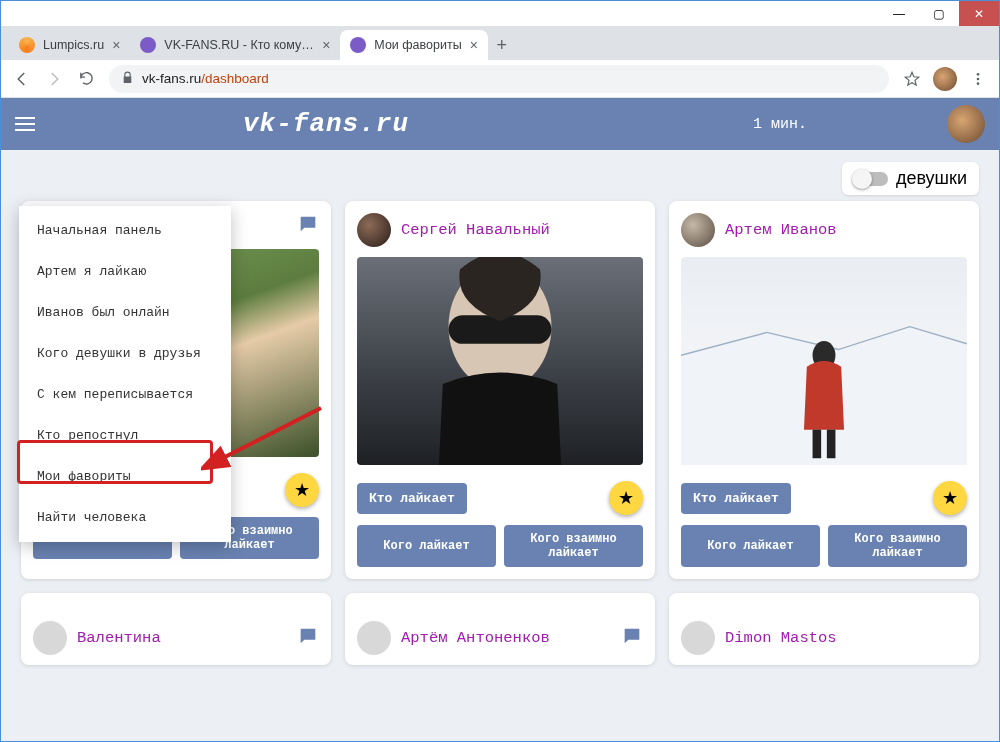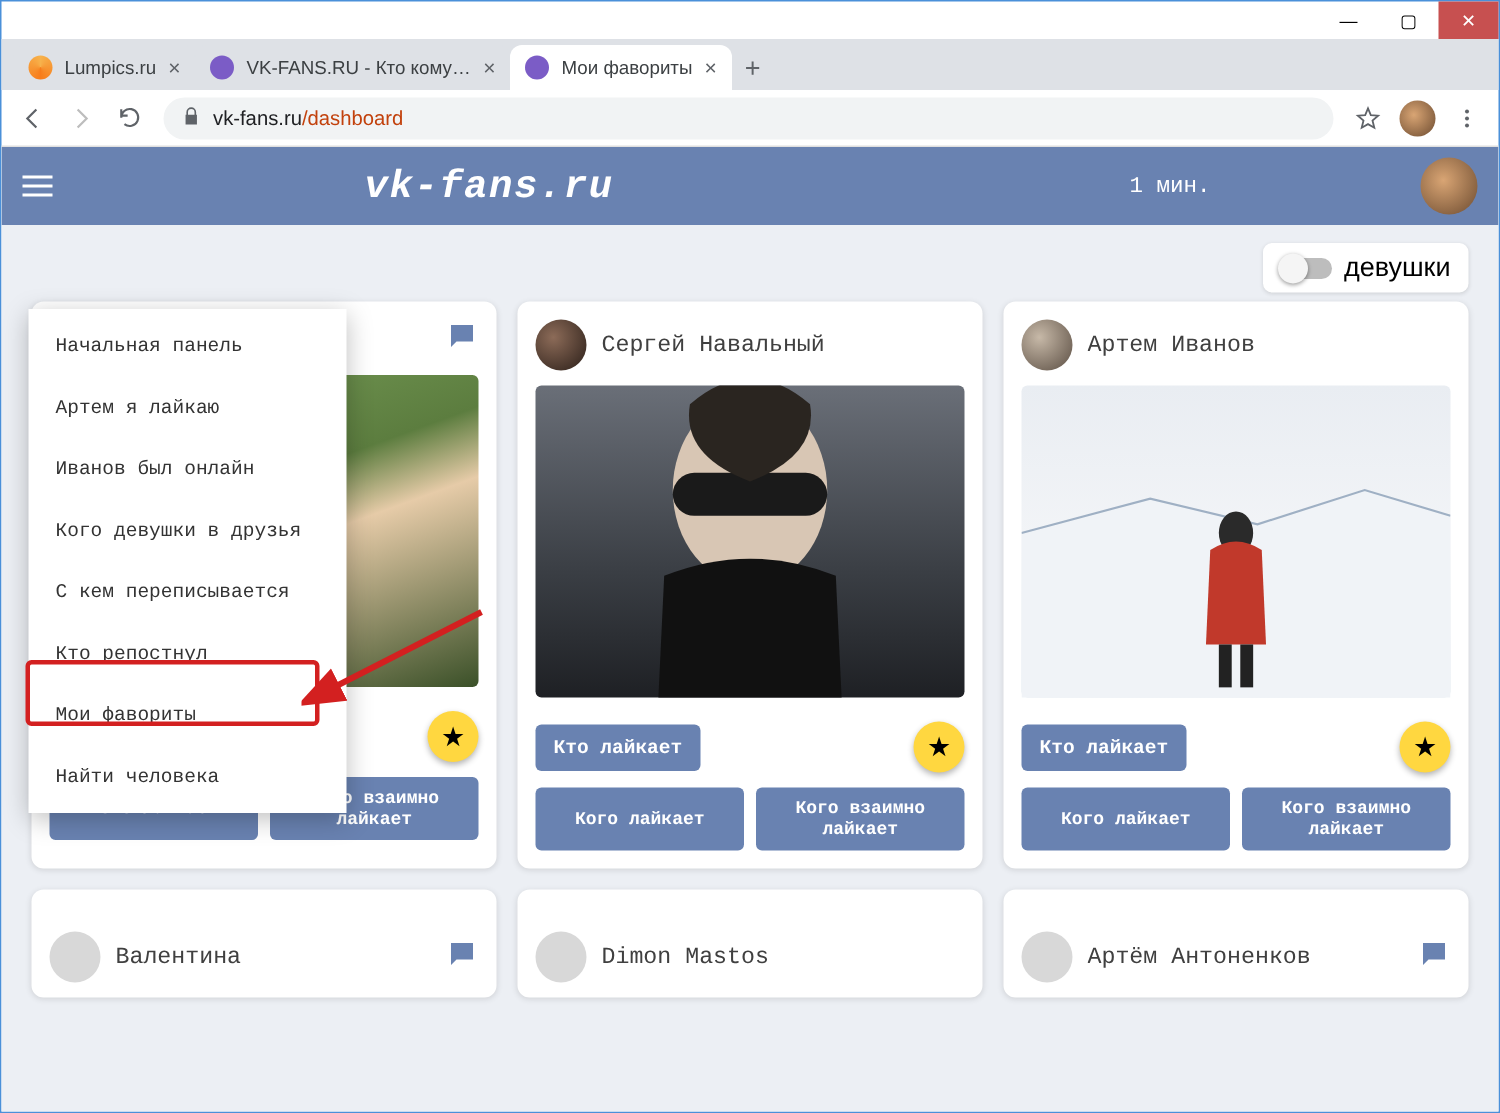--- a/index.html
+++ b/index.html
@@ -39,21 +39,21 @@
 
   .filter-row { display:flex; justify-content:flex-end; padding:12px 20px 6px 20px; }
   .filter-chip { background:#fff; border-radius:6px; box-shadow:0 1px 3px rgba(0,0,0,.12); padding:6px 12px; display:flex; align-items:center; gap:8px; font-size:18px; font-weight:500;}
   .switch { width:34px; height:14px; background:#bdbdbd; border-radius:7px; position:relative; }
   .switch::after { content:""; position:absolute; left:-2px; top:-3px; width:20px; height:20px; background:#f5f5f5; border-radius:50%; box-shadow:0 1px 3px rgba(0,0,0,.4); }
 
   .grid { display: grid; grid-template-columns: repeat(3, 1fr); gap: 14px; padding: 0 20px; }
   .card { background: #fff; border-radius: 8px; box-shadow: 0 1px 4px rgba(0,0,0,.12); padding: 12px; }
   .card-head { display: flex; align-items: center; gap: 10px; margin-bottom: 10px; }
   .card-ava { width: 34px; height: 34px; border-radius: 50%; flex-shrink:0; }
-  .card-name { font-family: "Courier New", monospace; font-size: 15.5px; color: #404040; flex:1; white-space:nowrap; overflow:hidden; text-overflow:ellipsis;}
+  .card-name { font-family: "Courier New", monospace; font-size: 15.5px; color: #a21caf; flex:1; white-space:nowrap; overflow:hidden; text-overflow:ellipsis;}
   .chat-icon { color:#6982b1; }
   .card-img { width: 100%; height: 208px; border-radius: 4px; display:block; }
   .btn-row1 { display:flex; align-items:center; gap:8px; margin-top:16px; }
   .btn-blue { background:#6982b1; color:#fff; border:none; border-radius:4px; padding:8px 12px; font-family:"Courier New", monospace; font-size:13px; font-weight:bold; cursor:pointer; }
   .btn-sm { padding:7px 8px; font-size:12px; }
   .star { width:34px; height:34px; border-radius:50%; background:#ffd740; display:flex; align-items:center; justify-content:center; margin-left:auto; color:#000; font-size:18px; box-shadow:0 2px 4px rgba(0,0,0,.3); cursor:pointer;}
   .btn-row2 { display:flex; gap:8px; margin-top:10px; }
   .btn-row2 .btn-blue { flex:1; }
 
   .row2 { display: grid; grid-template-columns: repeat(3, 1fr); gap: 14px; padding: 14px 20px 0 20px; }
@@ -241,30 +241,30 @@
           <div class="card-ava ava-d"></div>
           <span class="card-name">Валентина</span>
           <span class="chat-icon"><svg width="22" height="22" viewBox="0 0 24 24">
                 <path fill="#6982b1" d="M4 4h16v12H8l-4 4V4zm3 4h10v2H7V8zm0 3h7v2H7v-2z"></path>
               </svg></span>
         </div>
       </div>
       <div class="card2">
         <div class="card-head">
           <div class="card-ava ava-d"></div>
-          <span class="card-name">Dimon Mastos</span>
-        </div>
-      </div>
-      <div class="card2">
-        <div class="card-head">
-          <div class="card-ava ava-d"></div>
           <span class="card-name">Артём Антоненков</span>
           <span class="chat-icon"><svg width="22" height="22" viewBox="0 0 24 24">
                 <path fill="#6982b1" d="M4 4h16v12H8l-4 4V4zm3 4h10v2H7V8zm0 3h7v2H7v-2z"></path>
               </svg></span>
+        </div>
+      </div>
+      <div class="card2">
+        <div class="card-head">
+          <div class="card-ava ava-d"></div>
+          <span class="card-name">Dimon Mastos</span>
         </div>
       </div>
     </div>
 
     <div class="menu">
       <div class="menu-item">Начальная панель</div>
       <div class="menu-item">Артем я лайкаю</div>
       <div class="menu-item">Иванов был онлайн</div>
       <div class="menu-item">Кого девушки в друзья</div>
       <div class="menu-item">С кем переписывается</div>

